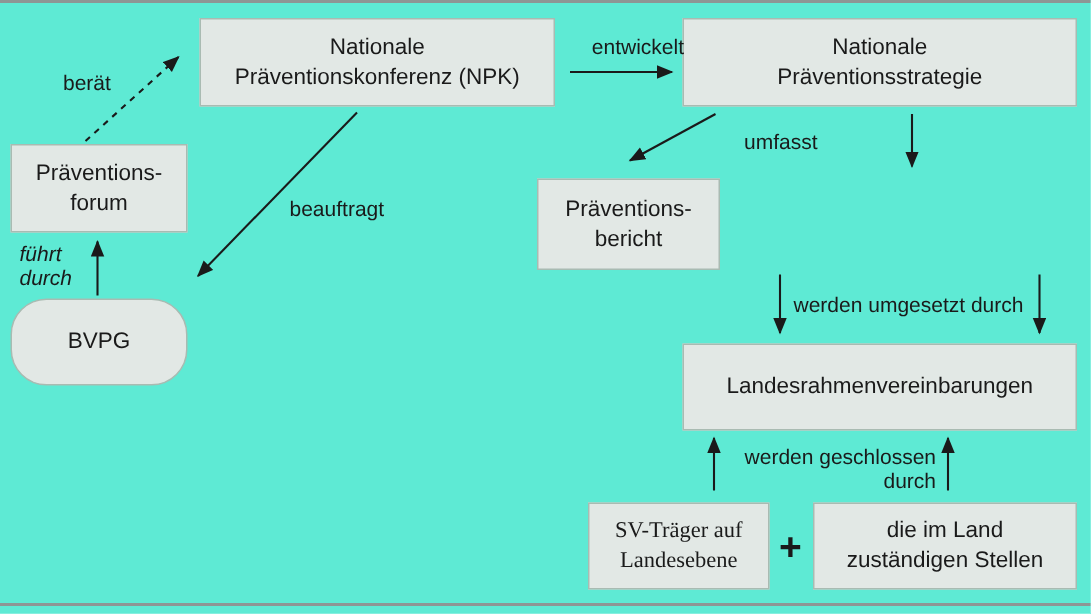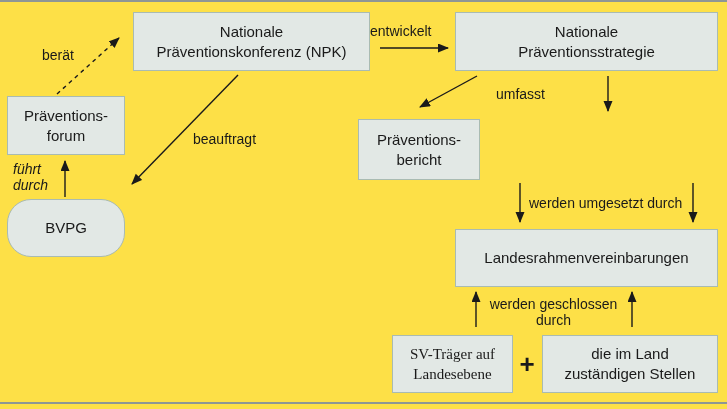--- a/index.html
+++ b/index.html
@@ -10,21 +10,21 @@
     --rule-color:#8e9694;
   }
   html,body{margin:0;padding:0;}
   body{
     width:727px;height:409px;
     background:#ffffff;
     font-family:"Liberation Sans","DejaVu Sans",sans-serif;
     color:var(--text-color);
     overflow:hidden;
   }
-  .canvas{position:relative;width:727px;height:409px;background:#fde047;}
+  .canvas{position:relative;width:727px;height:409px;background:#5eead4;}
   .rule{position:absolute;left:0;width:727px;height:2px;background:var(--rule-color);}
   .rule.top{top:0;}
   .rule.bottom{top:402px;}
   .arrows{position:absolute;left:0;top:0;width:727px;height:409px;pointer-events:none;}
   .arrows line{stroke:var(--arrow-color);stroke-width:1.4;}
   .arrows .dashed{stroke-dasharray:4 4;}
   marker path{fill:var(--arrow-color);}
   .node{
     position:absolute;
     background:var(--node-fill);
@@ -33,42 +33,42 @@
     display:flex;align-items:center;justify-content:center;
     text-align:center;
     font-size:15px;line-height:20px;
     white-space:pre-line;
   }
   .elabel{
     position:absolute;
     font-size:14px;line-height:16px;
     white-space:pre-line;
   }
-  .elabel.center{text-align:center;}
+  .elabel.center{text-align:right;}
   .plus{
     position:absolute;
     font-size:26px;font-weight:bold;
     text-align:center;
     line-height:26px;
   }
   
   #n-npk{left:133px;top:12px;width:237px;height:59px;}
   #n-strategie{left:455px;top:12px;width:263px;height:59px;}
   #n-forum{left:7px;top:96px;width:118px;height:59px;}
   #n-bvpg{left:7px;top:199px;width:118px;height:58px;border-radius:24px;}
   #n-bericht{left:358px;top:119px;width:122px;height:61px;}
   #n-bre{left:497px;top:118px;width:221px;height:62px;}
   #n-lrv{left:455px;top:229px;width:263px;height:58px;}
   #n-sv{left:392px;top:335px;width:121px;height:58px;font-family:Liberation Serif, serif;}
   #n-land{left:542px;top:335px;width:176px;height:58px;}
   
   #l-beraet{left:42px;top:47px;}
   #l-fuehrt{left:13px;top:161px;width:46px;font-style:italic;}
   #l-beauftragt{left:193px;top:131px;text-align:right;}
-  #l-entwickelt{left:370px;top:23px;width:86px;text-align:left;}
+  #l-entwickelt{left:370px;top:23px;width:86px;text-align:right;}
   #l-umfasst{left:496px;top:86px;}
   #l-umgesetzt{left:529px;top:195px;}
   #l-geschlossen{left:483px;top:296px;width:141px;}
   #l-plus{left:514px;top:351px;width:26px;}
 </style>
 </head>
 <body>
 
 <div class="canvas">
 

